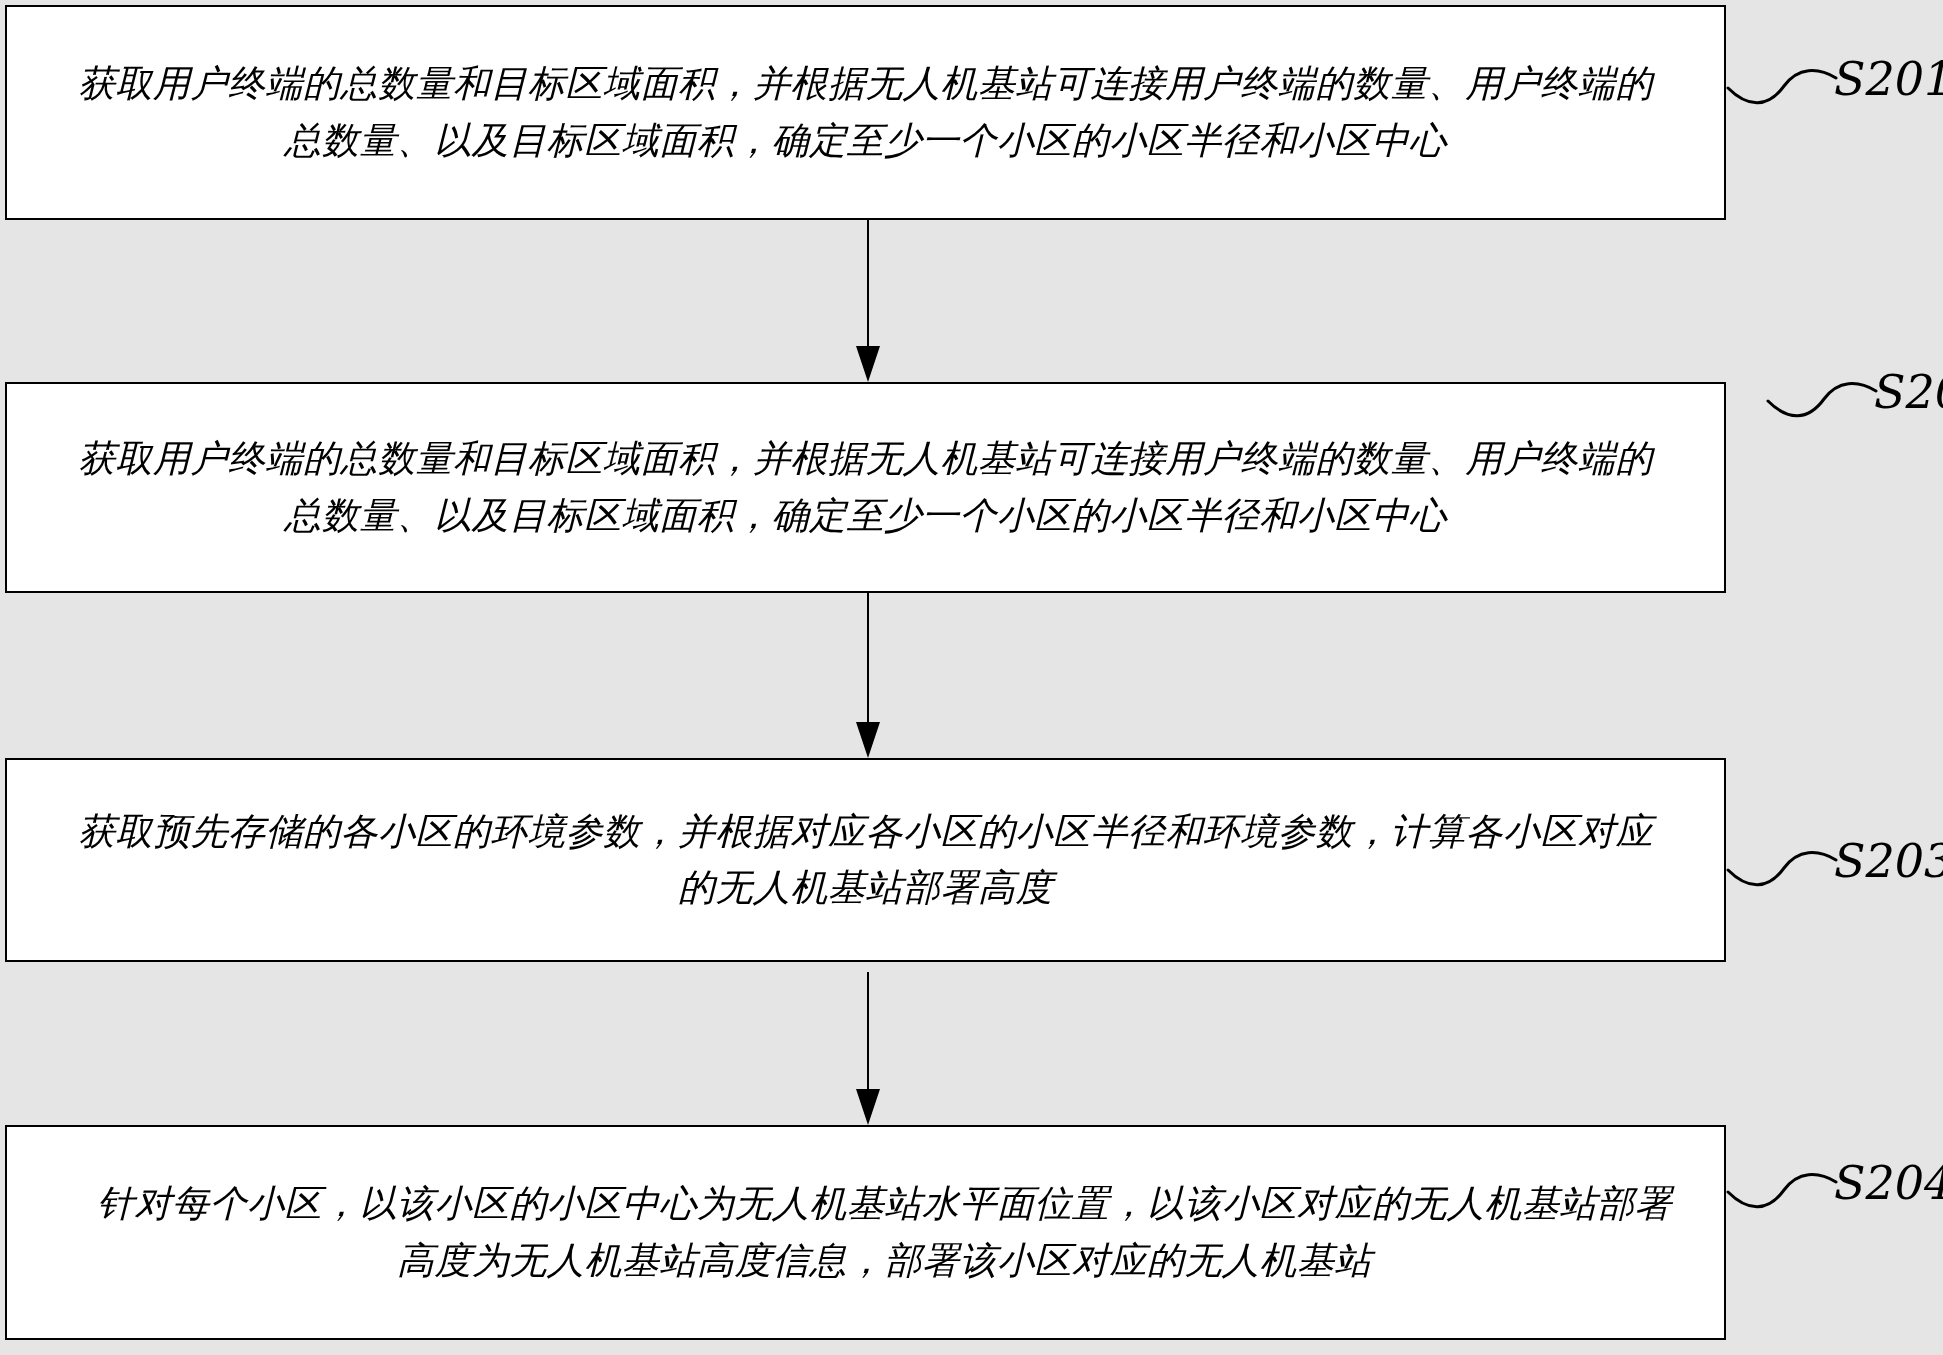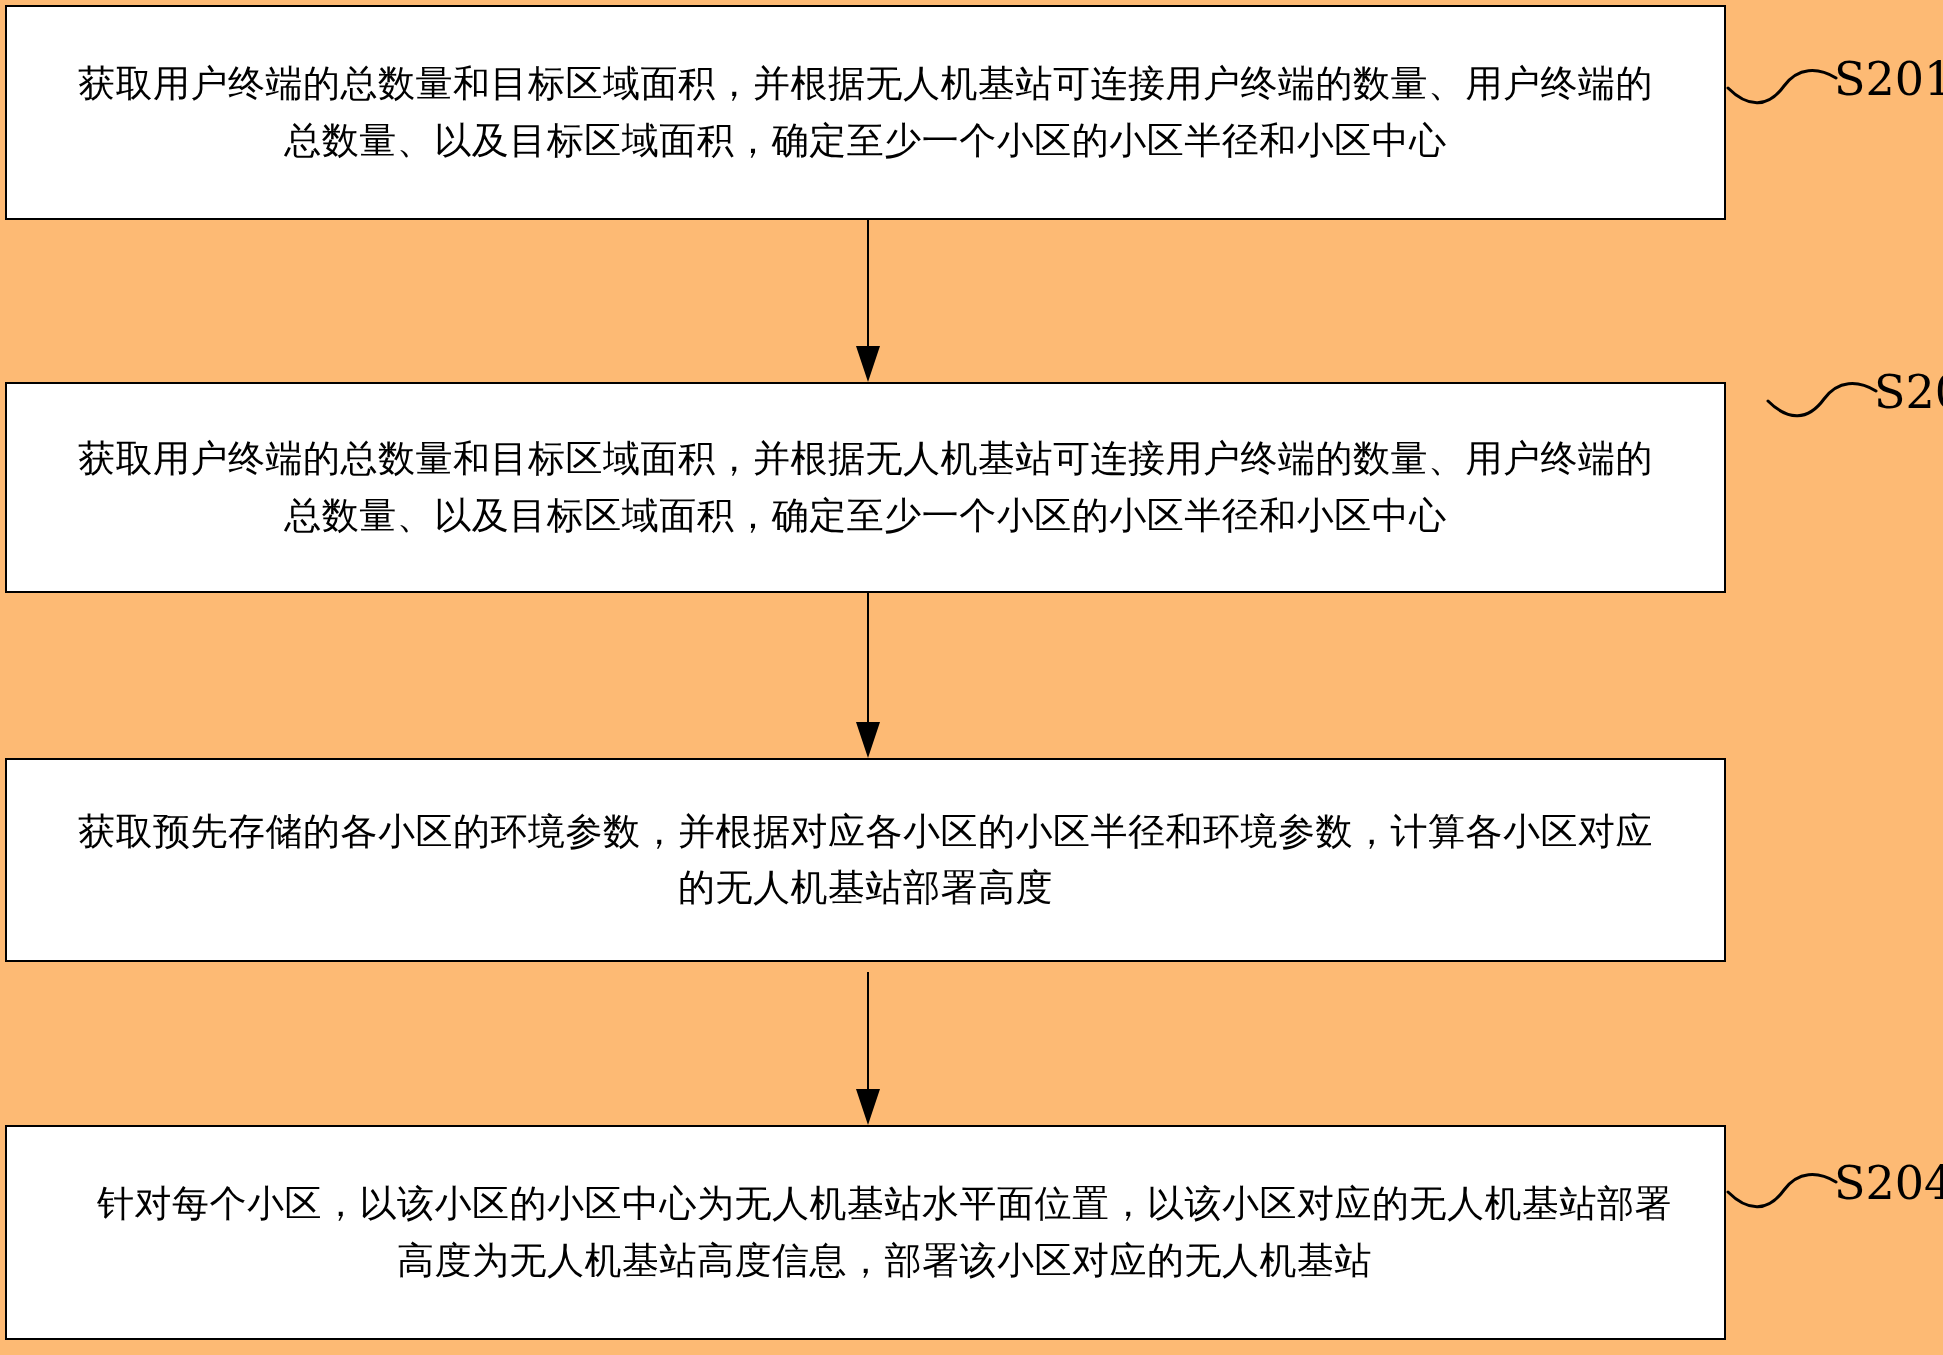--- a/index.html
+++ b/index.html
@@ -5,23 +5,24 @@
 <style>
   html, body {
     margin: 0;
     padding: 0;
     background: #ffffff;
   }
   #page {
     position: relative;
     width: 1943px;
     height: 1355px;
-    background: #fdba74;
+    background: #e5e5e5;
     overflow: hidden;
     font-family: "DejaVu Sans", "Liberation Sans", sans-serif;
+    font-style: italic;
   }
 
   
   .step-box {
     position: absolute;
     left: 5px;
     width: 1721px;
     box-sizing: border-box;
     border: 2px solid #000000;
     background: #ffffff;
@@ -133,20 +134,26 @@
     <span class="ref-text">S201</span>
   </div>
 
   <div class="step-ref" id="ref-2">
     <svg class="leader" width="112" height="52" viewBox="0 0 112 52" xmlns="http://www.w3.org/2000/svg">
       <path d="M 2 32 C 22 52, 42 52, 58 30 C 72 11, 92 11, 110 22" fill="none" stroke="#000000" stroke-width="3" stroke-linecap="round"></path>
     </svg>
     <span class="ref-text">S202</span>
   </div>
 
+  <div class="step-ref" id="ref-3">
+    <svg class="leader" width="112" height="52" viewBox="0 0 112 52" xmlns="http://www.w3.org/2000/svg">
+      <path d="M 2 32 C 22 52, 42 52, 58 30 C 72 11, 92 11, 110 22" fill="none" stroke="#000000" stroke-width="3" stroke-linecap="round"></path>
+    </svg>
+    <span class="ref-text">S203</span>
+  </div>
 
   <div class="step-ref" id="ref-4">
     <svg class="leader" width="112" height="52" viewBox="0 0 112 52" xmlns="http://www.w3.org/2000/svg">
       <path d="M 2 32 C 22 52, 42 52, 58 30 C 72 11, 92 11, 110 22" fill="none" stroke="#000000" stroke-width="3" stroke-linecap="round"></path>
     </svg>
     <span class="ref-text">S204</span>
   </div>
 
 </div>
 

